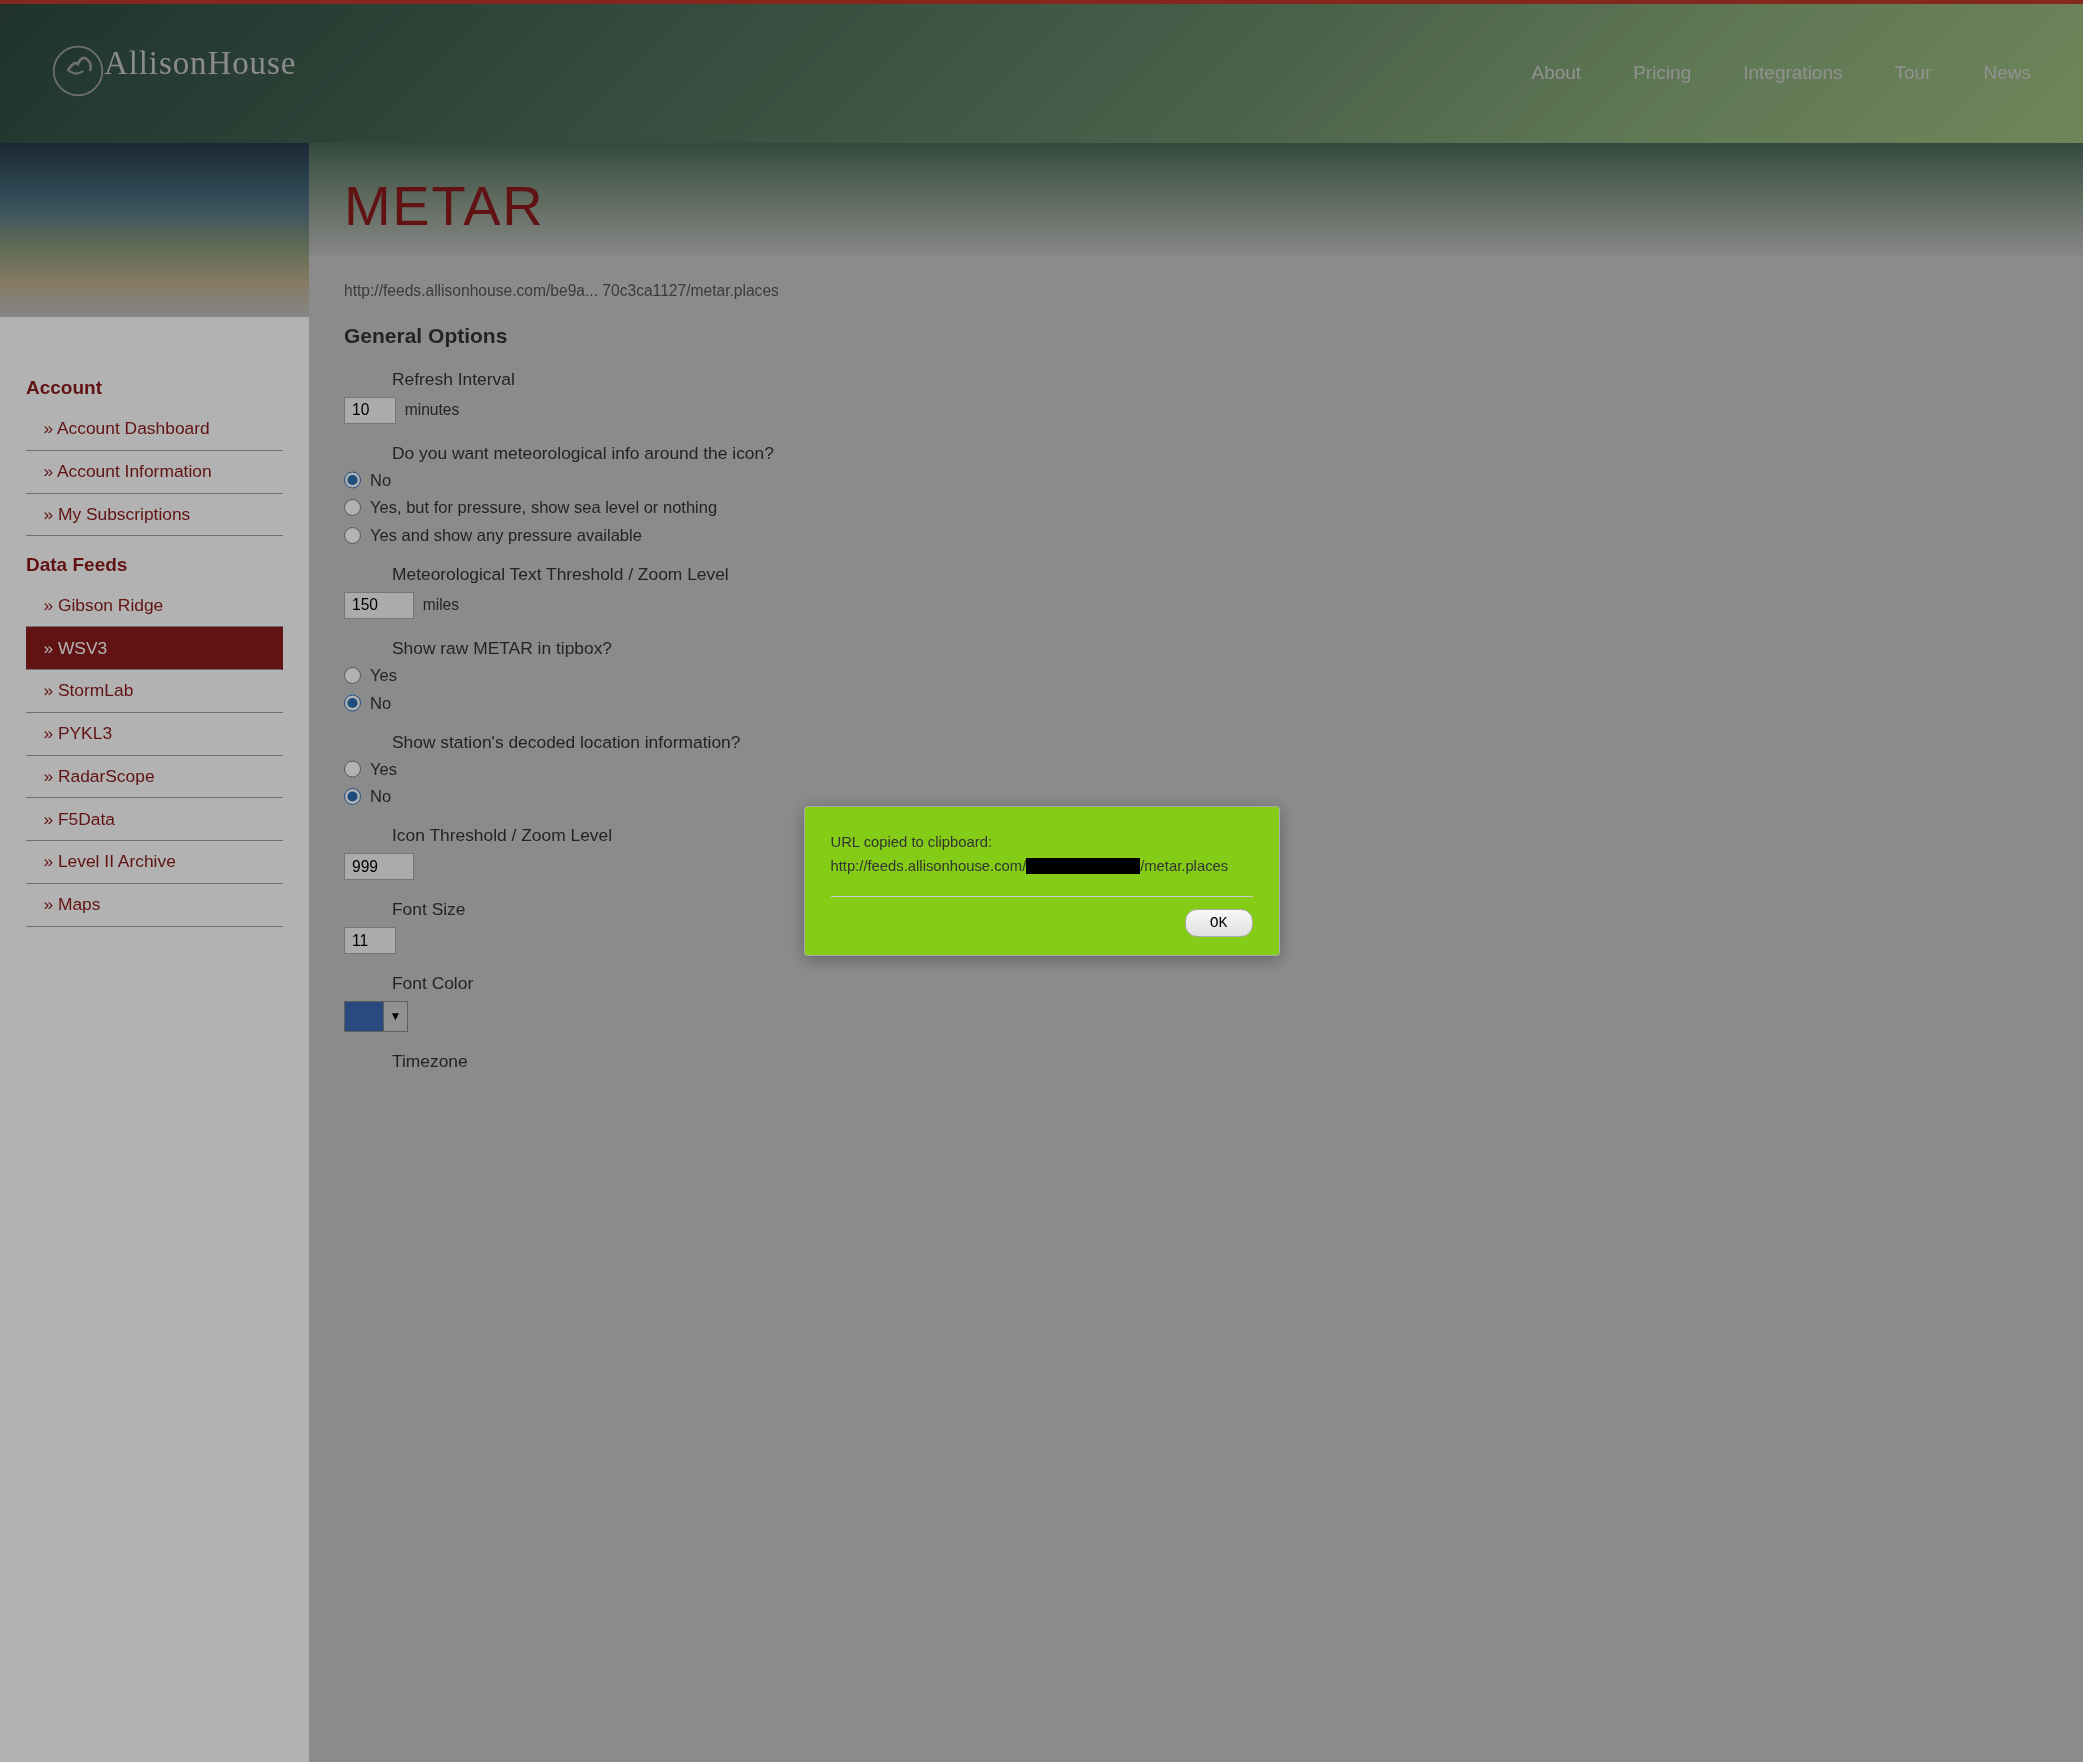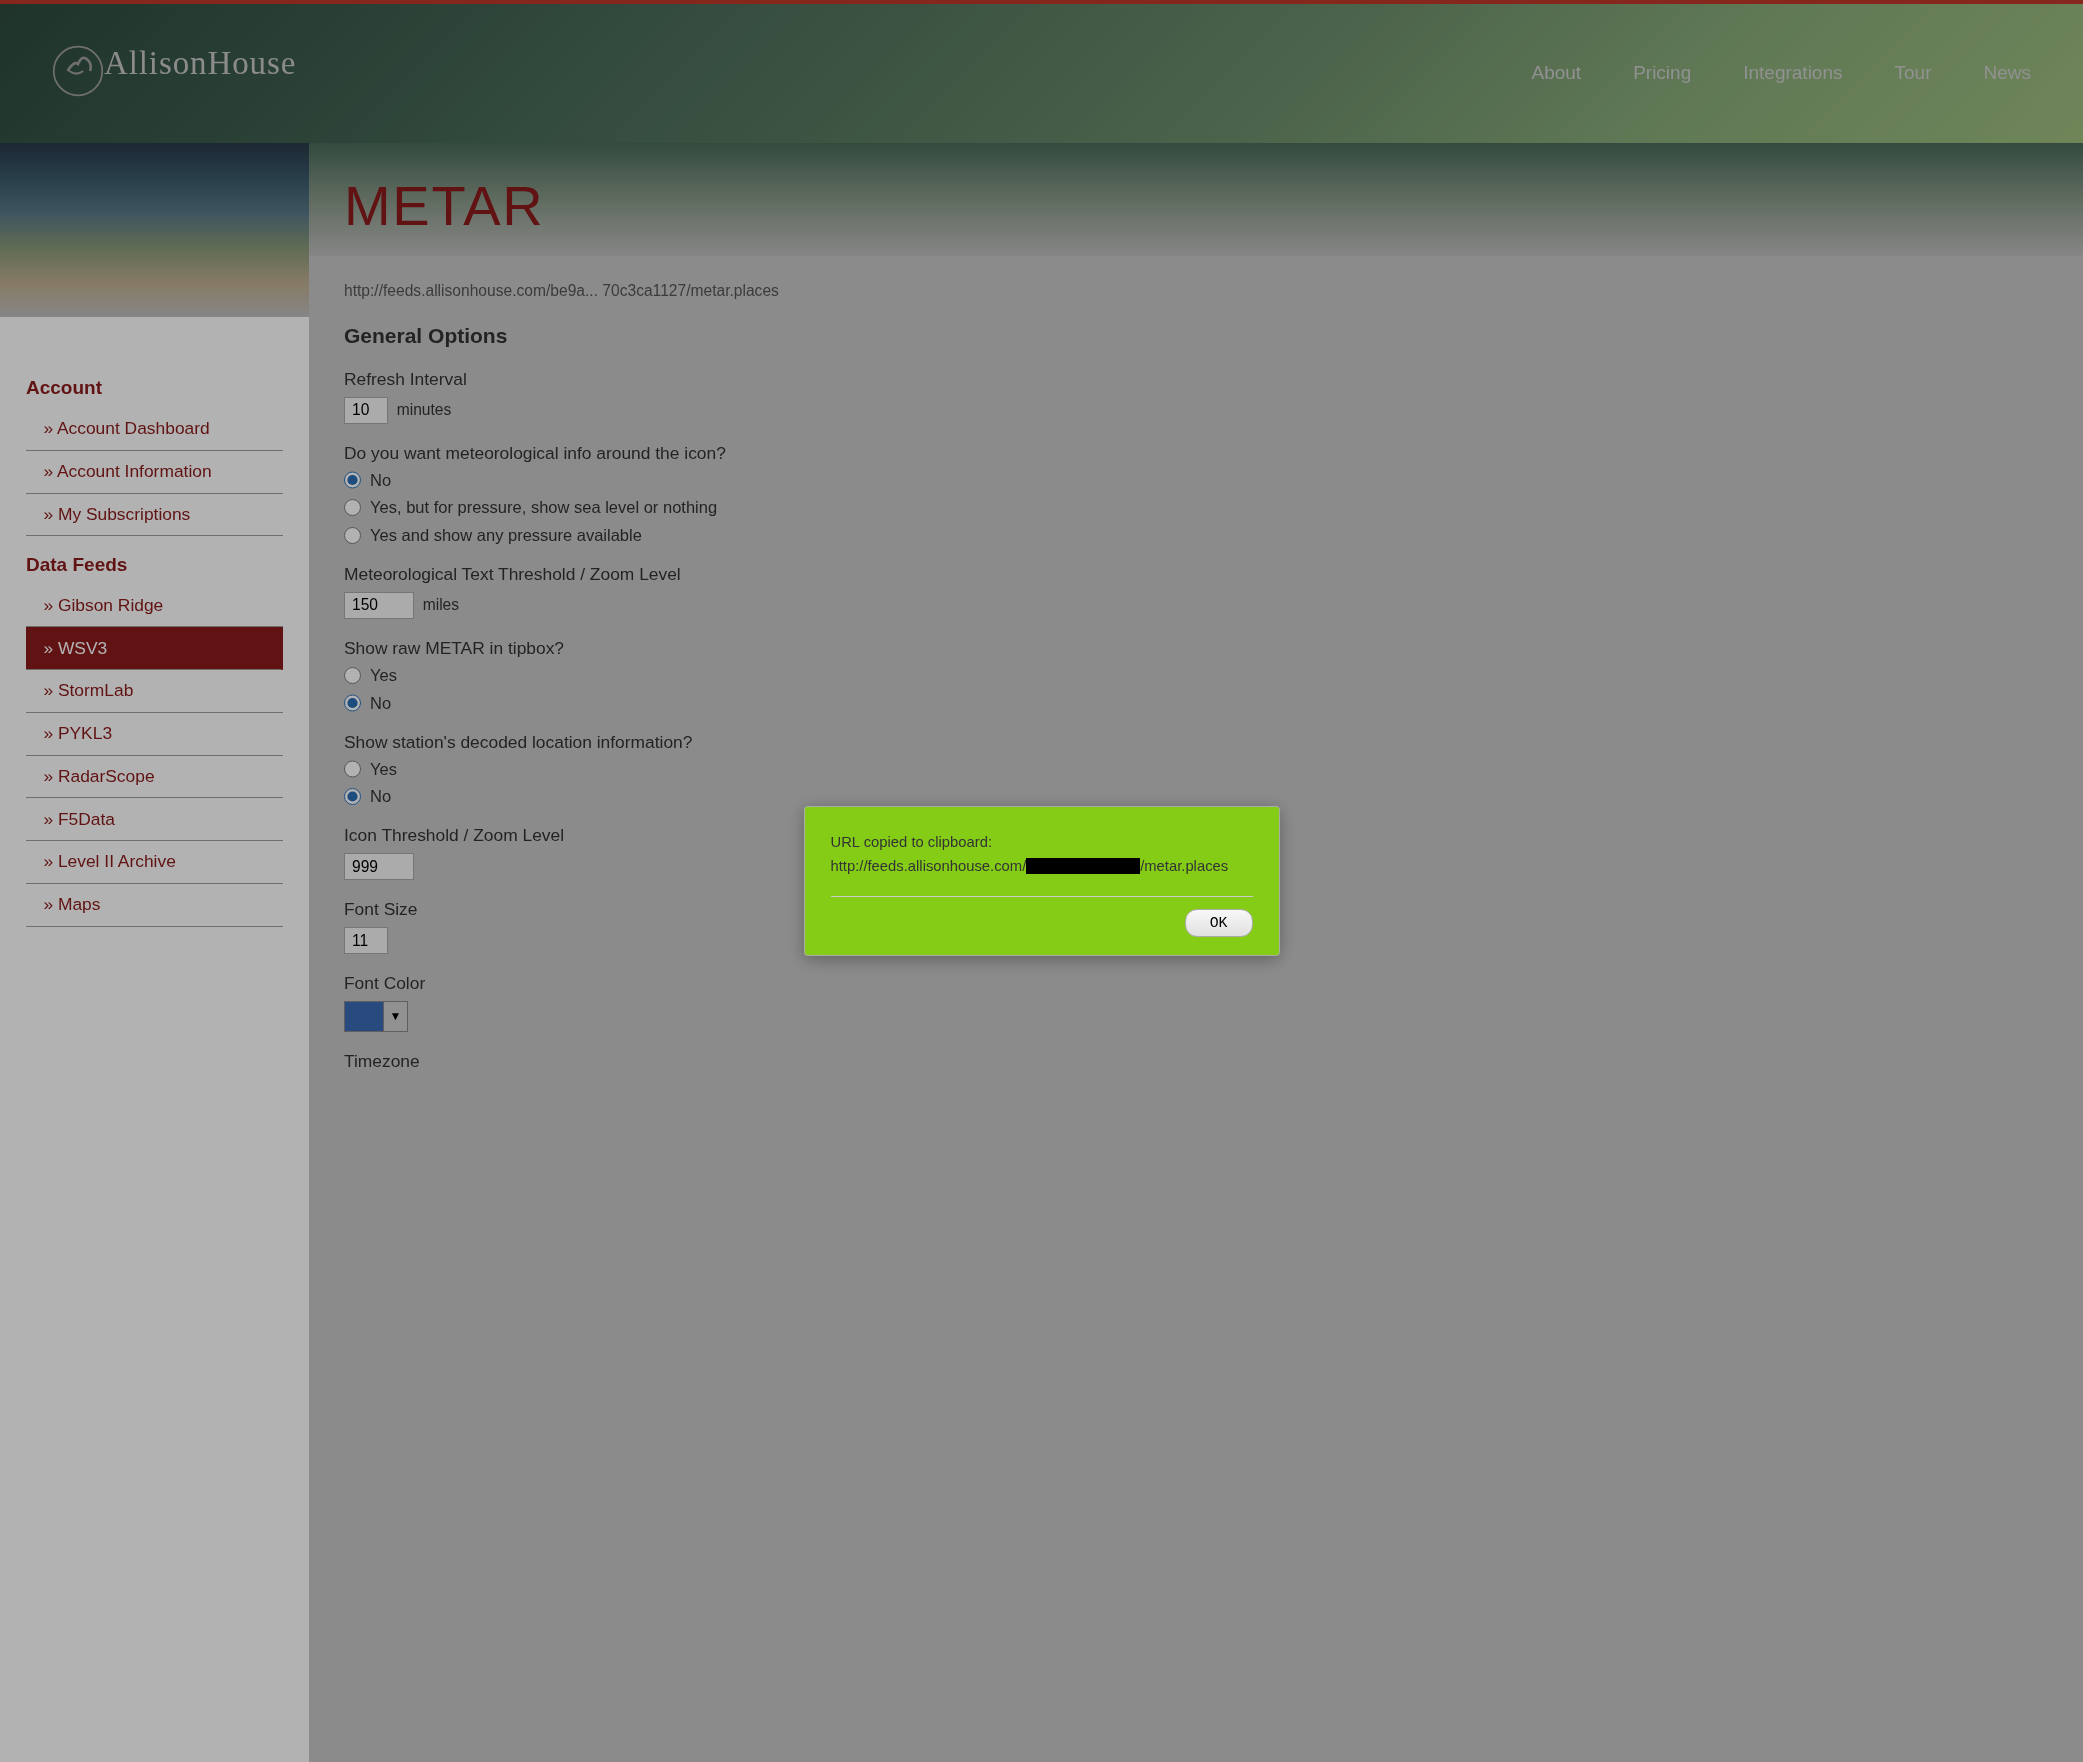--- a/index.html
+++ b/index.html
@@ -165,28 +165,29 @@
       font-family: Arial, sans-serif;
     }
     .option-row {
       margin-bottom: 19px;
     }
     .option-label {
       font-size: 17.4px;
       color: #333;
       margin-bottom: 7px;
       font-family: Arial, sans-serif;
+      margin-left: 48px;
     }
     .option-input-row {
       display: flex;
       align-items: center;
       gap: 8.7px;
     }
     .option-input {
-      width: 44px;
+      width: 52px;
       padding: 3.5px 7px;
       font-size: 15.6px;
       border: 0.9px solid #aaa;
       background: #f5f5f5;
       font-family: Arial, sans-serif;
     }
     .option-input-wide {
       width: 70px;
     }
     .option-unit {

